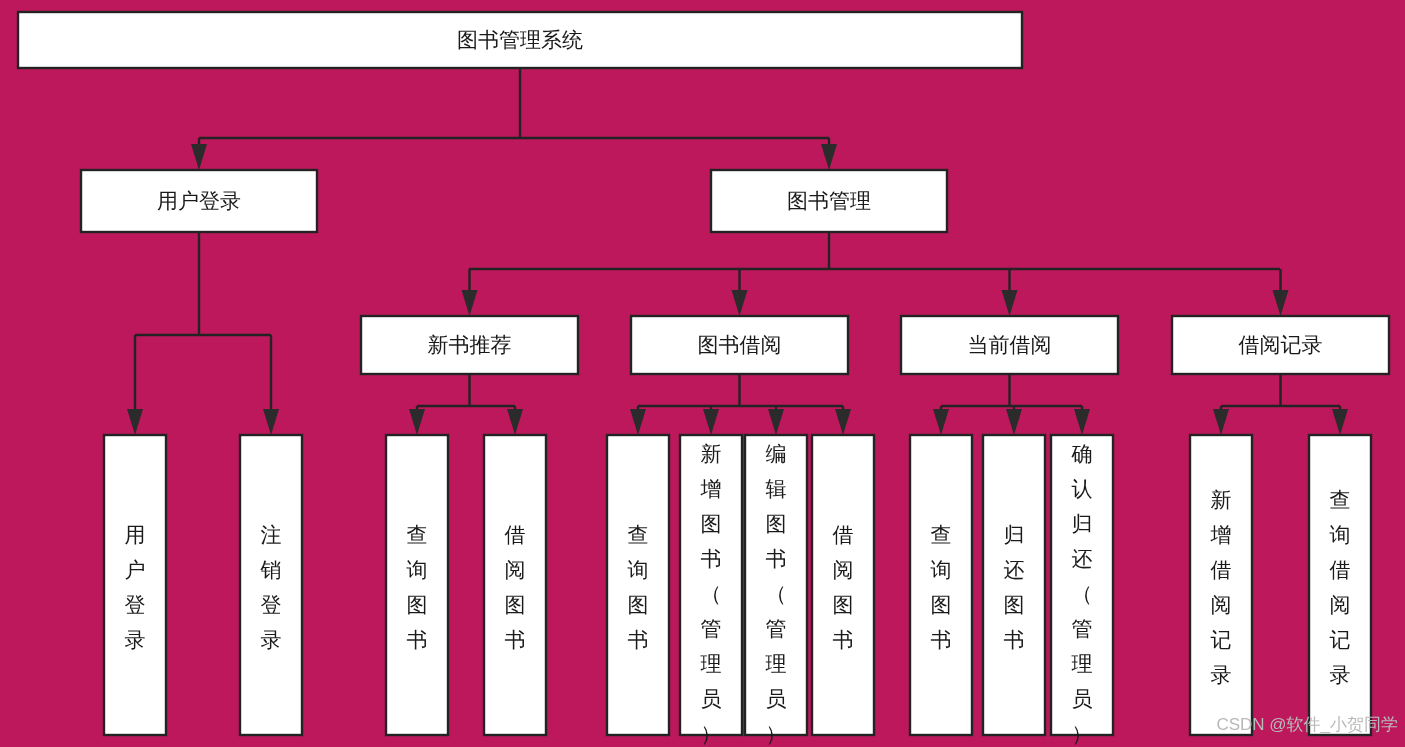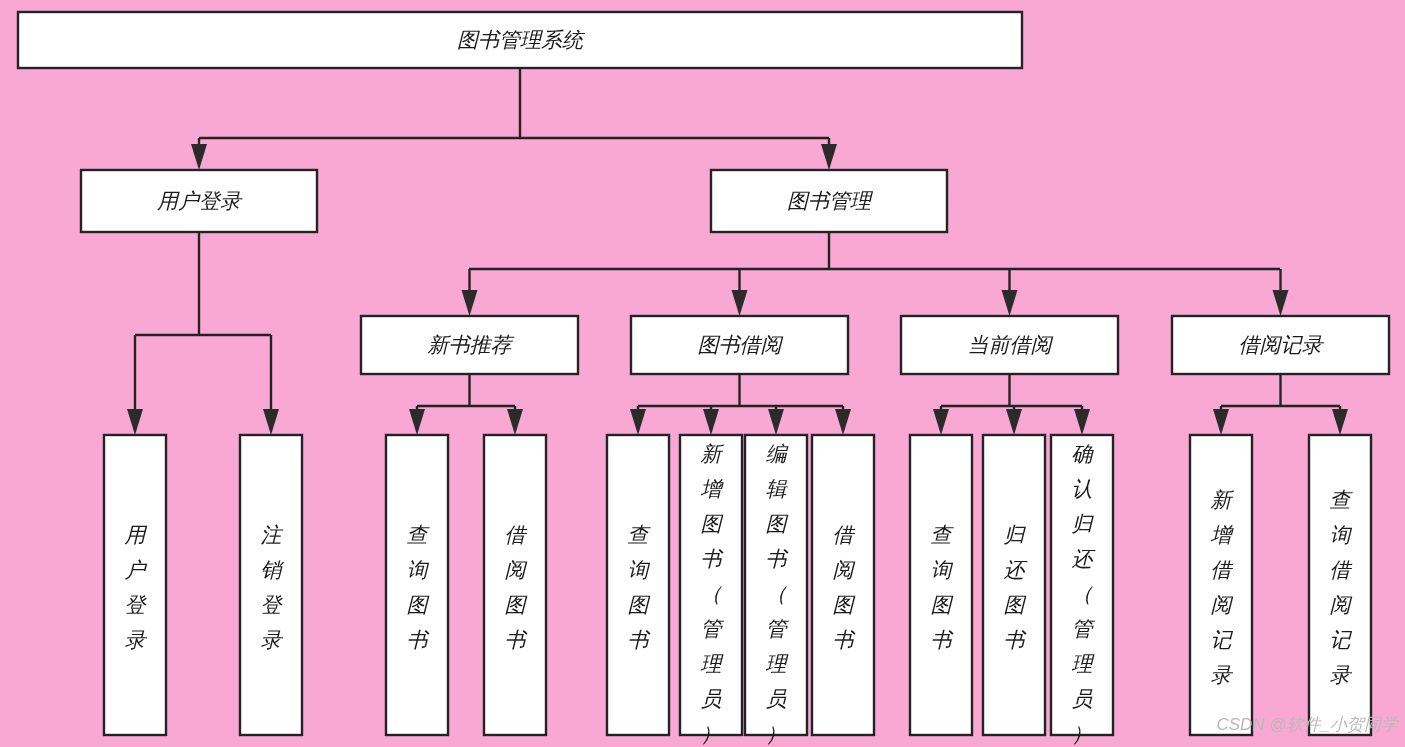--- a/index.html
+++ b/index.html
@@ -8,23 +8,22 @@
     padding: 0;
     background: #ffffff;
   }
   body {
     font-family: "Liberation Sans", "DejaVu Sans", sans-serif;
   }
   #diagram-root {
     position: relative;
     width: 1405px;
     height: 747px;
-    background: #f9a8d4;
+    background: #be185d;
     overflow: hidden;
-    font-style: italic;
   }
   svg.diagram-canvas {
     position: absolute;
     left: 0;
     top: 0;
     width: 1405px;
     height: 747px;
     display: block;
   }
   .node-box {

